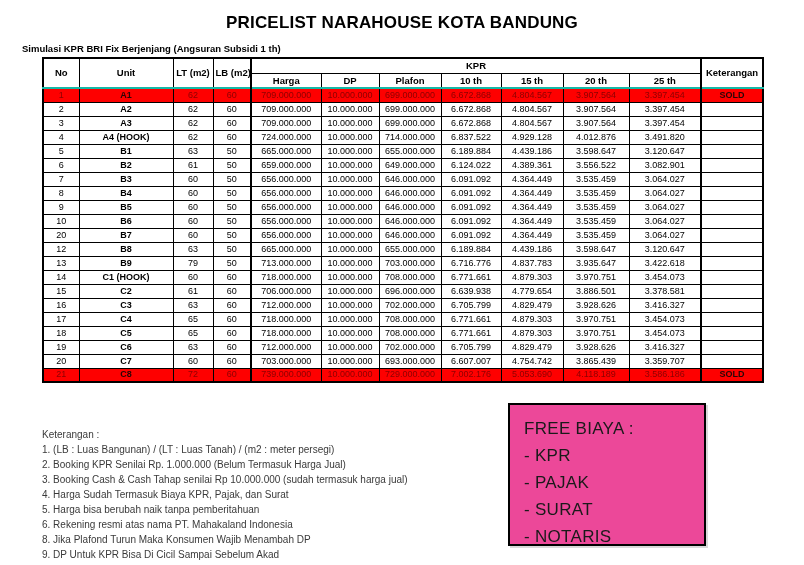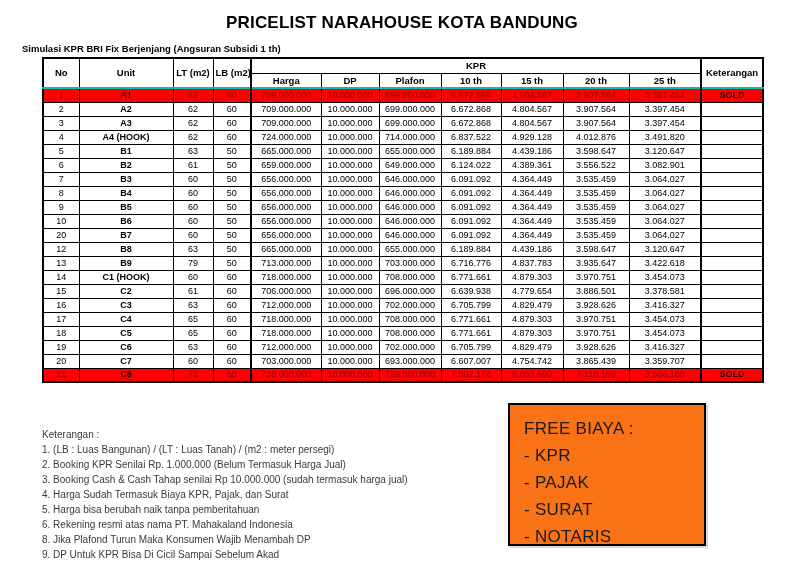--- a/index.html
+++ b/index.html
@@ -59,21 +59,21 @@
   }
   .notes .note-heading { font-weight: normal; }
 
   .free-box {
     position: absolute;
     left: 508px;
     top: 403px;
     width: 198px;
     height: 143px;
     border: 2px solid #000;
-    background: #f97316;
+    background: #ec4899;
     box-shadow: 2px 2px 0 rgba(0,0,0,0.15);
     padding: 10px 0 0 14px;
     font-size: 17px;
     color: #1a1a1a;
     line-height: 27px;
     letter-spacing: 0.3px;
   }
 </style>
 </head>
 <body>

